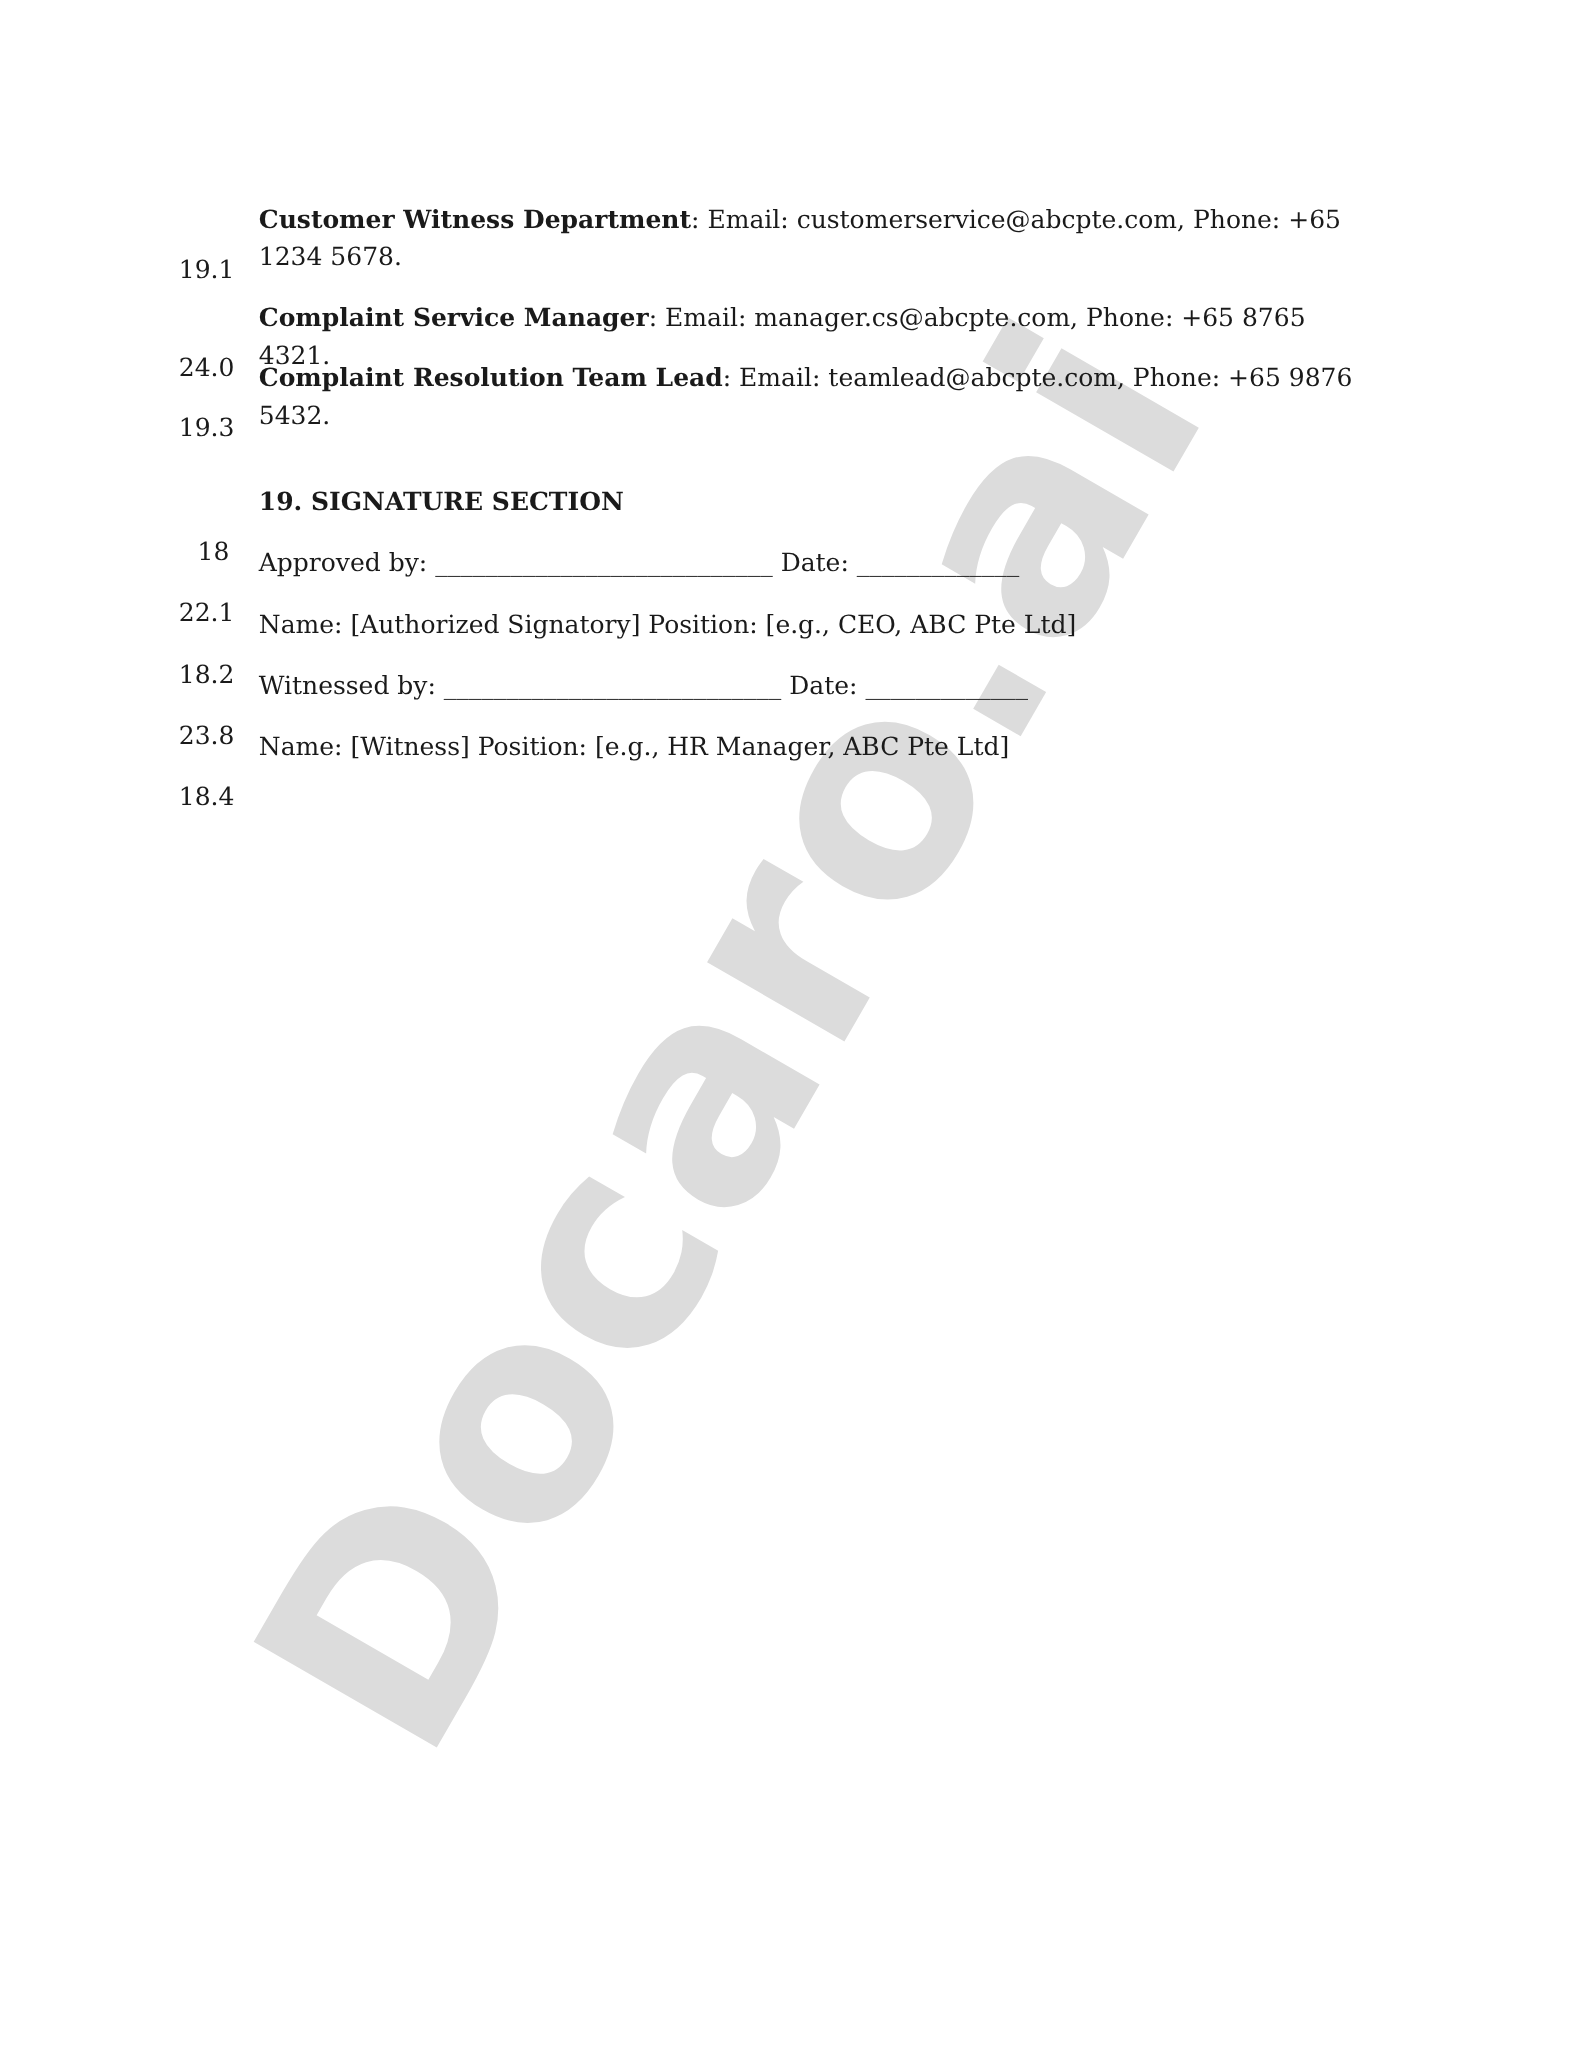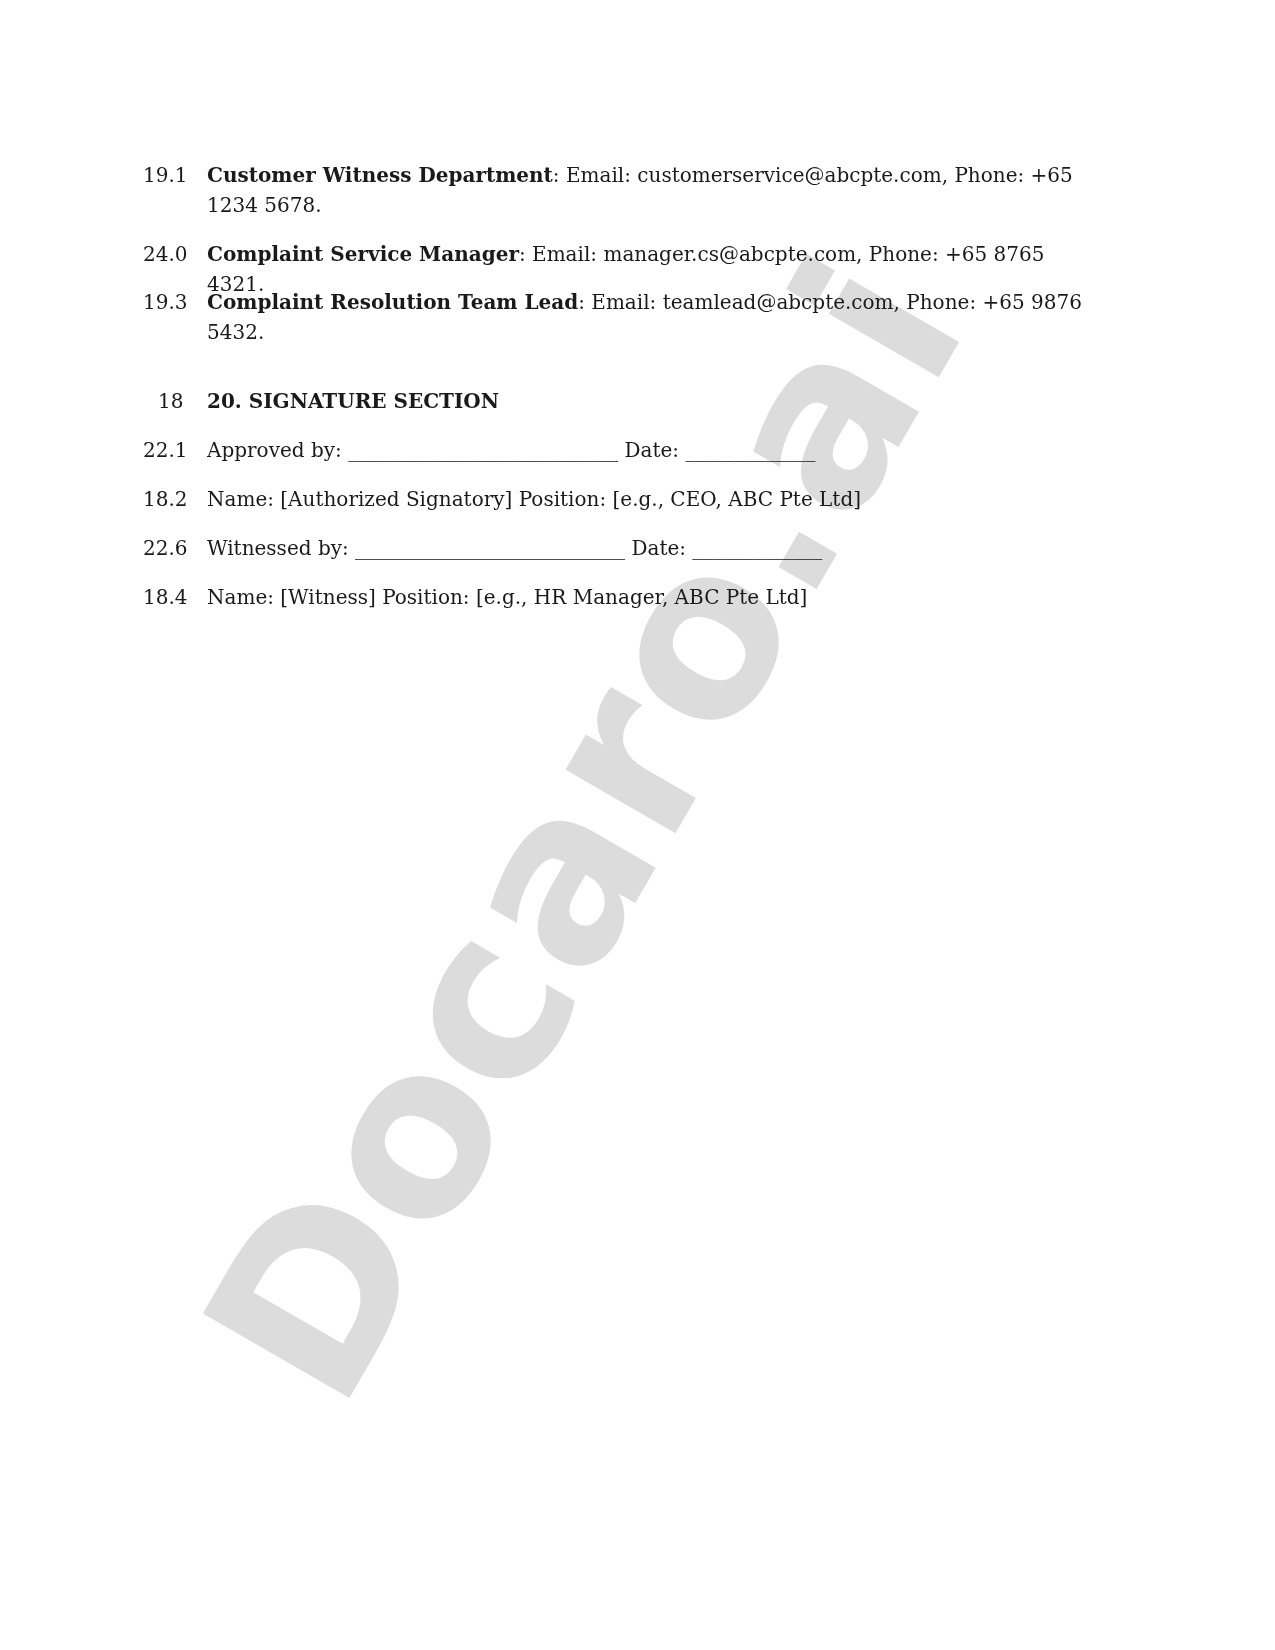--- a/index.html
+++ b/index.html
@@ -7,21 +7,21 @@
            font-family: "DejaVu Serif", "Liberation Serif", serif; color: #1a1a1a; }
     .page { position: absolute; left: 0; top: 0; width: 1275px; height: 1650px; }
     .watermark {
       position: absolute; left: 585px; top: 830px;
       transform: translate(-50%, -50%) rotate(-60deg);
       font-family: "DejaVu Sans", "Liberation Sans", sans-serif;
       font-weight: bold; font-size: 232px; letter-spacing: 2px;
       color: #dcdcdc; white-space: nowrap; z-index: 0; user-select: none;
     }
     .row { position: absolute; left: 0; width: 1275px; font-size: 20px; line-height: 30px; z-index: 1; }
-    .num { position: absolute; left: 143px; width: 60px; }
+    .num { position: absolute; left: 143px; width: 60px; margin-top: 40px; }
     .num.h { left: 158px; font-weight: normal; }
     .txt { position: absolute; left: 207px; width: 890px; }
     .txt b { font-weight: bold; }
     .heading { font-weight: bold; }
   </style>
 </head>
 <body>
 
 <div class="page">
   <div class="watermark">Docaro.ai</div>
@@ -36,35 +36,35 @@
     <span class="txt"><b>Complaint Service Manager</b><span>: Email: manager.cs@abcpte.com, Phone: +65 8765 4321.</span></span>
   </div>
 
   <div class="row" style="top:287px;">
     <span class="num">19.3</span>
     <span class="txt"><b>Complaint Resolution Team Lead</b><span>: Email: teamlead@abcpte.com, Phone: +65 9876 5432.</span></span>
   </div>
 
   <div class="row" style="top:386px;">
     <span class="num h">18</span>
-    <span class="txt heading">20. SIGNATURE SECTION</span>
+    <span class="txt heading">19. SIGNATURE SECTION</span>
   </div>
 
   <div class="row" style="top:435px;">
     <span class="num">22.1</span>
     <span class="txt">Approved by: ___________________________ Date: _____________</span>
   </div>
 
   <div class="row" style="top:484px;">
     <span class="num">18.2</span>
     <span class="txt">Name: [Authorized Signatory] Position: [e.g., CEO, ABC Pte Ltd]</span>
   </div>
 
   <div class="row" style="top:533px;">
-    <span class="num">22.6</span>
+    <span class="num">23.8</span>
     <span class="txt">Witnessed by: ___________________________ Date: _____________</span>
   </div>
 
   <div class="row" style="top:582px;">
     <span class="num">18.4</span>
     <span class="txt">Name: [Witness] Position: [e.g., HR Manager, ABC Pte Ltd]</span>
   </div>
 </div>
 
 </body></html>

